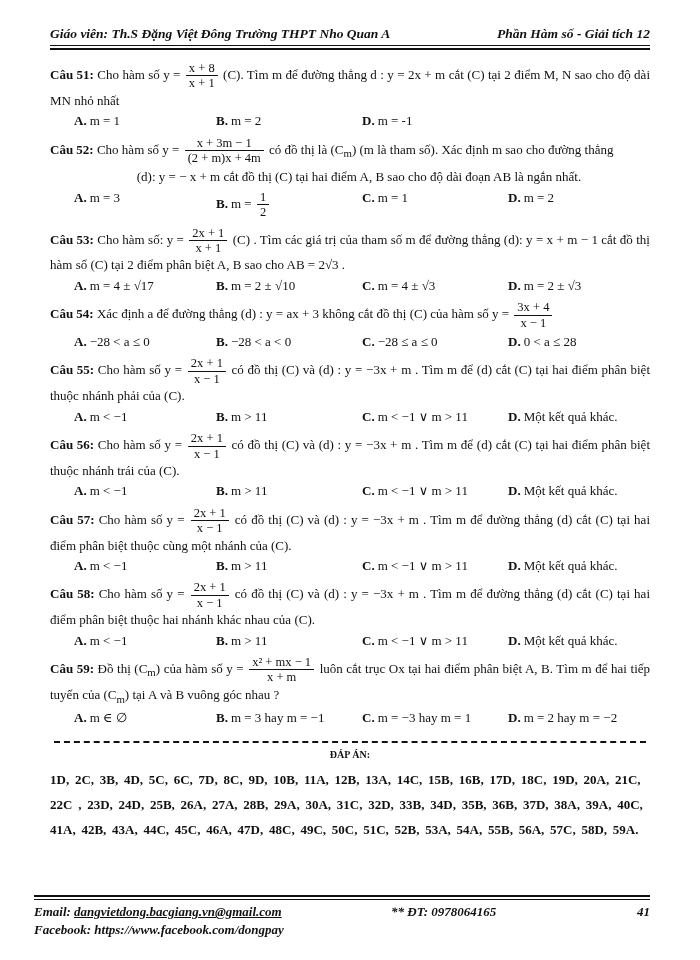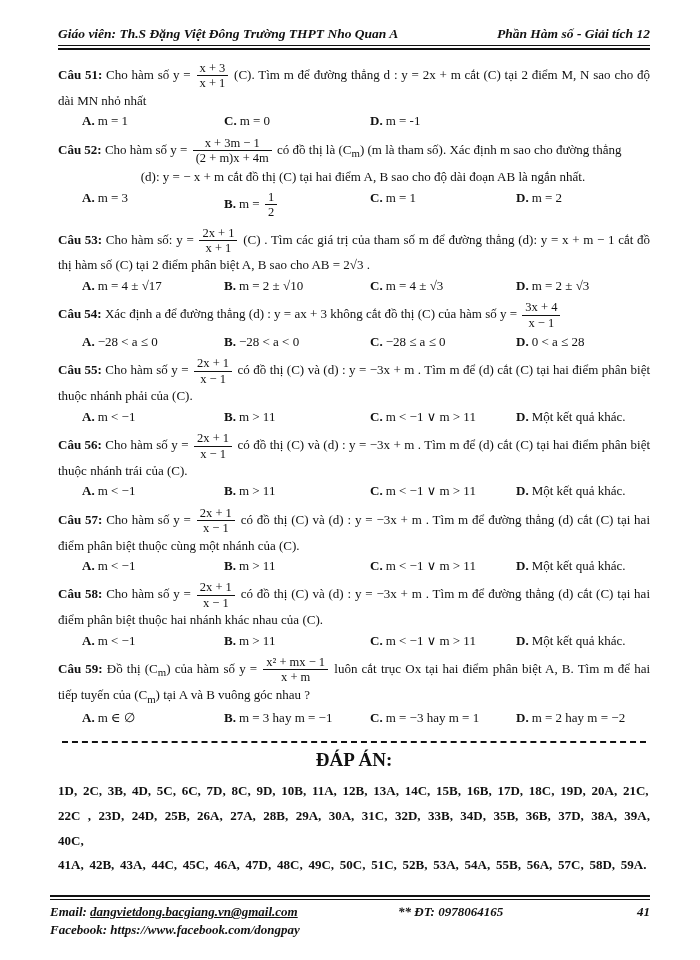--- a/index.html
+++ b/index.html
@@ -7,21 +7,21 @@
     position: relative;
     width: 700px; height: 960px;
     margin: 0 auto;
     background: #ffffff;
     font-family: "Liberation Serif", "DejaVu Serif", serif;
     font-size: 13px;
     color: #111;
     overflow: hidden;
     box-sizing: border-box;
   }
-  .inner { padding: 26px 50px 0 50px; margin-left: 8px; }
+  .inner { padding: 26px 50px 0 50px; }
 
   
   .hdr-row {
     display: flex; justify-content: space-between;
     font-weight: bold; font-style: italic;
     font-size: 13.5px;
     padding-bottom: 3px;
     border-bottom: 1.5px solid #111;
   }
   .hdr-thick { height: 0; border-top: 2.5px solid #111; margin-top: 2px; }
@@ -43,25 +43,25 @@
     grid-template-columns: 142px 146px 146px 1fr;
     padding-left: 24px;
     margin: 2px 0 4px 0;
     line-height: 1.42;
     align-items: start;
   }
   .opt b { margin-right: 3px; }
 
   
   .answer-sep { border-top: 2px dashed #111; margin: 14px 4px 6px 4px; }
-  .answer-title { text-align: center; font-weight: bold; font-size: 19px; margin-bottom: 8px; }
+  .answer-title { text-align: center; font-weight: bold; font-size: 10px; margin-bottom: 8px; }
   .answer-line { font-weight: bold; line-height: 1.9; word-spacing: 2.5px; text-align: justify; }
 
   
-  .footer { position: absolute; left: 50px; right: 50px; bottom: 20px; }
+  .footer { position: absolute; left: 34px; right: 50px; bottom: 20px; }
   .footer-rule { border-top: 2.5px solid #111; border-bottom: 1px solid #111; height: 2px; margin-bottom: 4px; }
   .footer-grid { display: flex; align-items: flex-start; font-weight: bold; font-style: italic; font-size: 13px; }
   .footer-left { flex: 0 0 57%; }
   .footer-mid { flex: 1; margin-left: 6px; }
   .footer-page { text-align: left; }
   .link { text-decoration: underline; }
   .footer-line { margin-bottom: 2px; }
 </style>
 </head>
 <body>
@@ -75,26 +75,26 @@
     </div>
     <div class="hdr-thick"></div>
 
     <div class="content">
 
       <div>
         <p class="q-text">
           <b class="q-label">Câu 51:</b>
           <span>Cho hàm số</span>
           <span>y =</span>
-          <span class="frac"><span class="num">x + 3</span><span class="den">x + 1</span></span>
+          <span class="frac"><span class="num">x + 8</span><span class="den">x + 1</span></span>
           <span>(C). Tìm m để đường thẳng d : y = 2x + m cắt (C) tại 2 điểm M, N sao cho độ dài MN nhỏ nhất</span>
         </p>
         <div class="opts">
           <span class="opt"><b>A.</b><span>m = 1</span></span>
-          <span class="opt"><b>C.</b><span>m = 0</span></span>
+          <span class="opt"><b>B.</b><span>m = 2</span></span>
           <span class="opt"><b>D.</b><span>m = -1</span></span>
         </div>
       </div>
 
       <div>
         <p class="q-text">
           <b class="q-label">Câu 52:</b>
           <span>Cho hàm số</span>
           <span>y =</span>
           <span class="frac"><span class="num">x + 3m − 1</span><span class="den">(2 + m)x + 4m</span></span>

